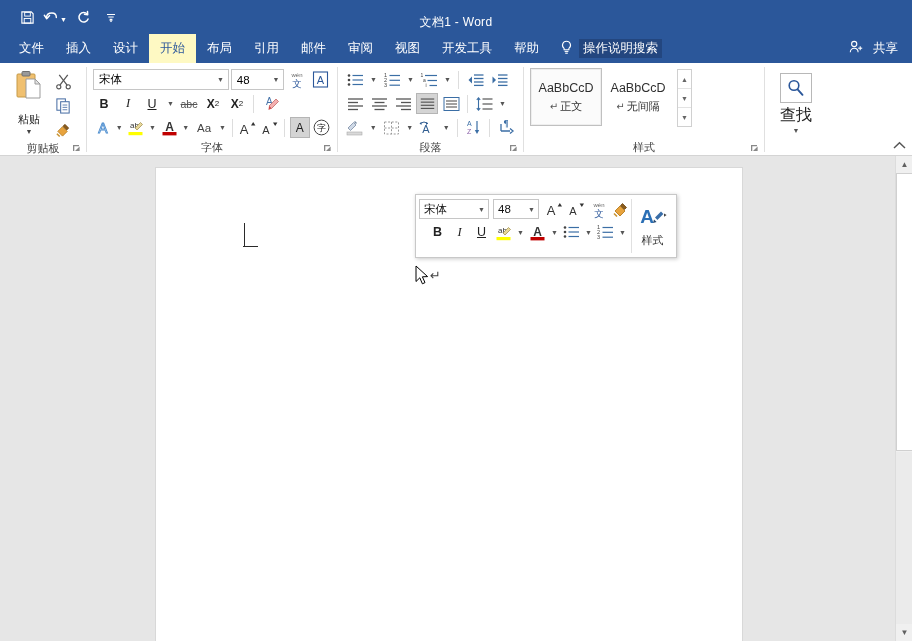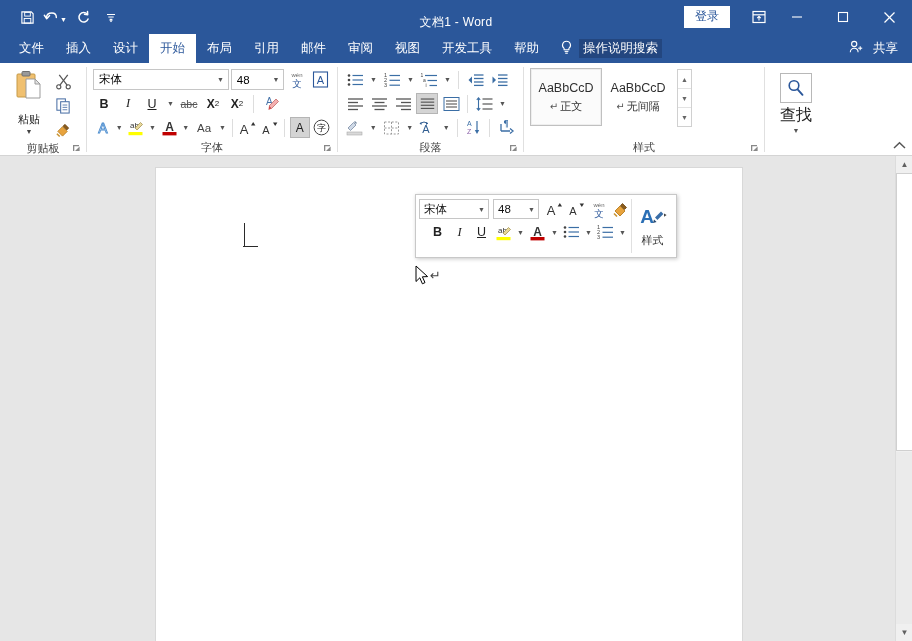--- a/index.html
+++ b/index.html
@@ -49,21 +49,21 @@
   
   .tabstrip {
     position: absolute; left: 0; top: 34px; width: 912px; height: 29px;
     background: #2b579a; display: flex; align-items: flex-end;
   }
   .tab {
     height: 29px; padding: 0 11px; font-size: 12.5px; color: #ffffff;
     display: flex; align-items: center; white-space: nowrap;
   }
   .tab:first-child { margin-left: 8px; }
-  .tab.active { background: #ffffff; color: #2b579a; }
+  .tab.active { background: #fef9c3; color: #2b579a; }
   .tellme {
     display: flex; align-items: center; gap: 6px; margin-left: 10px;
     color: #ffffff; font-size: 12.5px; height: 29px;
   }
   .tellme-text {
     background: #23467f; padding: 1px 4px;
   }
   .share {
     margin-left: auto; margin-right: 14px; display: flex; align-items: center; gap: 8px;
     color: #ffffff; font-size: 12.5px; height: 29px;
@@ -250,46 +250,20 @@
           </svg>
       </div>
       <div class="qat-btn">
         <svg width="14" height="14" viewBox="0 0 14 14">
             <path d="M3 4.5h8M4.3 7h5.4M5.6 9.4h2.8" stroke="#fff" stroke-width="1.1" fill="none"></path>
             <path d="M5.2 10.2 L7 12.3 L8.8 10.2" fill="#fff"></path>
           </svg>
       </div>
     </div>
     <div class="title-center">文档1  -  Word</div>
-    <div class="title-right">
-      <div class="signin">登录</div>
-      <div class="ribbon-display">
-        <svg width="16" height="16" viewBox="0 0 16 16">
-            <rect x="2" y="2.5" width="12" height="11" fill="none" stroke="#fff" stroke-width="1.2"></rect>
-            <line x1="2" y1="5.8" x2="14" y2="5.8" stroke="#fff" stroke-width="1.2"></line>
-            <path d="M8 11.6V7.4M6.2 9.1L8 7.2l1.8 1.9" stroke="#fff" stroke-width="1.1" fill="none"></path>
-          </svg>
-      </div>
-      <div class="wbtn">
-        <svg width="12" height="12" viewBox="0 0 12 12">
-            <line x1="1" y1="6" x2="11" y2="6" stroke="#fff" stroke-width="1.1"></line>
-          </svg>
-      </div>
-      <div class="wbtn">
-        <svg width="12" height="12" viewBox="0 0 12 12">
-            <rect x="1.5" y="1.5" width="9" height="9" fill="none" stroke="#fff" stroke-width="1.1"></rect>
-          </svg>
-      </div>
-      <div class="wbtn close">
-        <svg width="13" height="13" viewBox="0 0 13 13">
-            <line x1="1.5" y1="1.5" x2="11.5" y2="11.5" stroke="#fff" stroke-width="1.2"></line>
-            <line x1="11.5" y1="1.5" x2="1.5" y2="11.5" stroke="#fff" stroke-width="1.2"></line>
-          </svg>
-      </div>
-    </div>
   </div>
 
   <div class="tabstrip">
     <div class="tab">文件</div>
     <div class="tab">插入</div>
     <div class="tab">设计</div>
     <div class="tab active">开始</div>
     <div class="tab">布局</div>
     <div class="tab">引用</div>
     <div class="tab">邮件</div>

